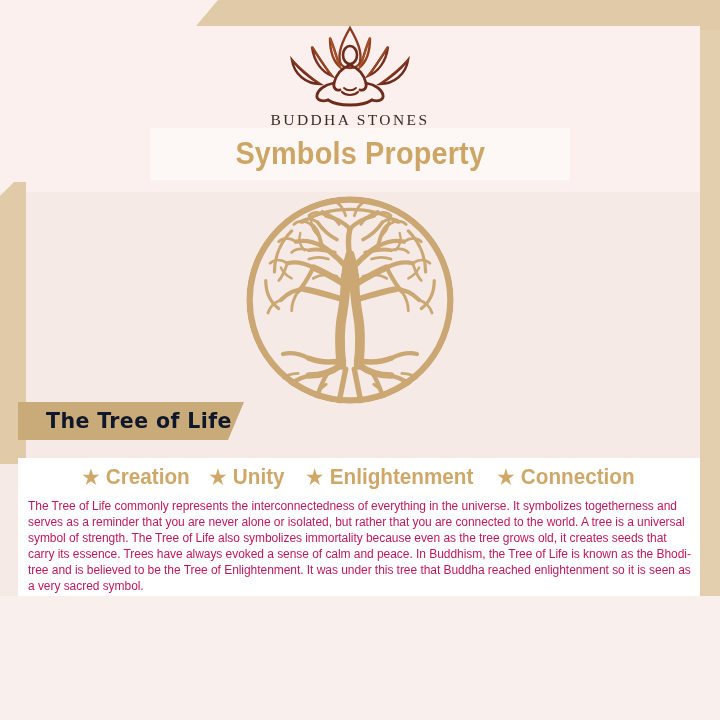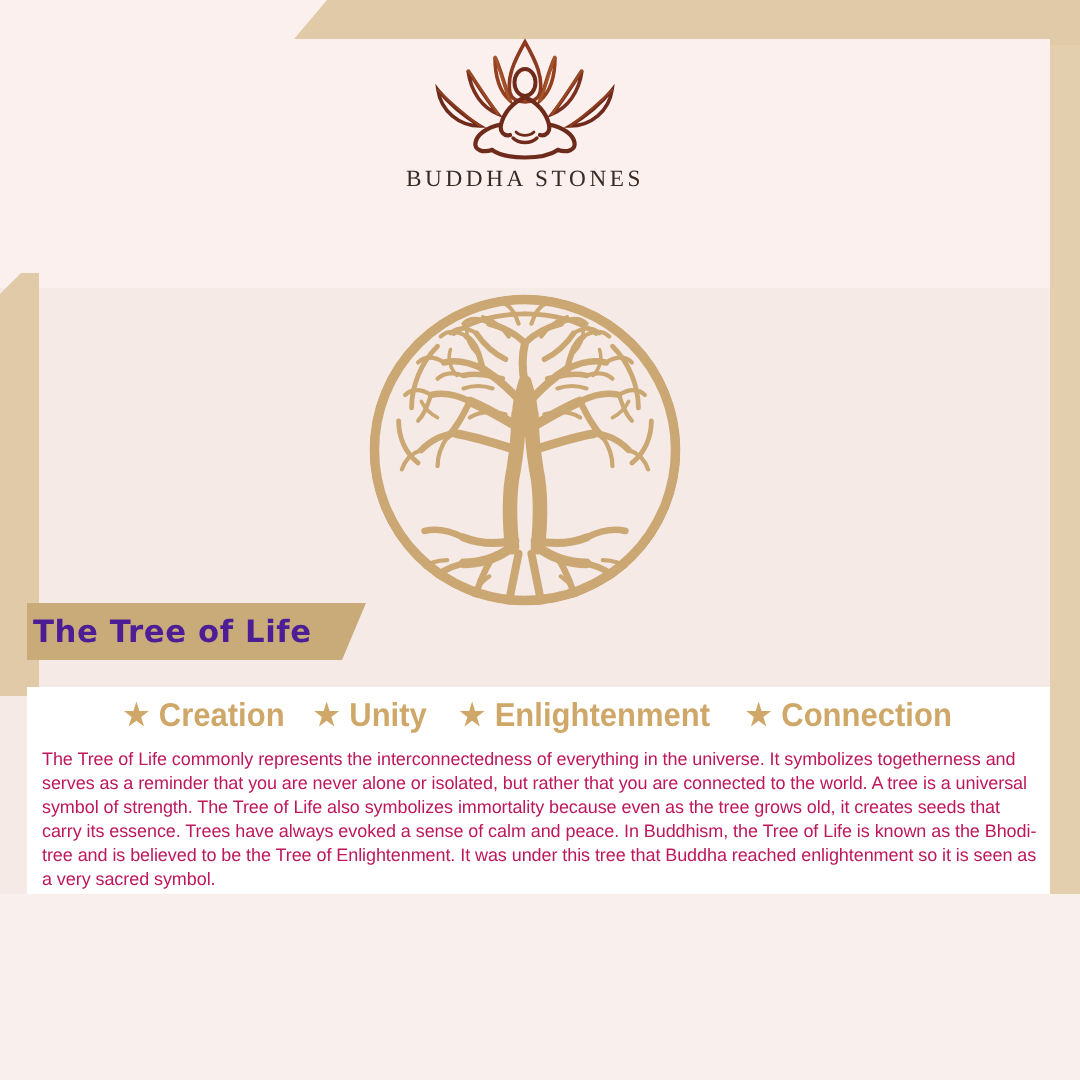--- a/index.html
+++ b/index.html
@@ -70,21 +70,21 @@
   .tree-svg{display:block;}
 
   
   .label-banner{
     position:absolute;left:18px;top:402px;width:226px;height:38px;
     background:#c9ab79;
     clip-path:polygon(0 0, 100% 0, calc(100% - 16px) 100%, 0 100%);
     display:flex;align-items:center;
   }
   .label-text{
-    margin-left:4px;color:#4c1d95;font-weight:bold;font-size:20.5px;
+    margin-left:28px;color:#0f172a;font-weight:bold;font-size:20.5px;
     letter-spacing:.4px;
     font-family:"DejaVu Sans","Liberation Sans",sans-serif;
   }
 
   
   .panel{
     position:absolute;left:18px;top:458px;width:682px;height:240px;
     background:#ffffff;
   }
   .keywords{
@@ -158,20 +158,23 @@
           <path d="M64 78 C70 82, 80 83, 86 83 C92 83, 102 82, 108 78" stroke="#6e2a1a" stroke-width="2.8"></path>
 
           <path d="M78 70 C82 74, 90 74, 94 70" stroke="#6e2a1a" stroke-width="2.2"></path>
           <path d="M80 66 C83 69, 89 69, 92 66" stroke="#6e2a1a" stroke-width="1.8"></path>
         </g>
       </svg>
     </span>
     <div class="logo-word">BUDDHA STONES</div>
   </div>
 
+  <div class="title-band">
+    <div class="title-text">Symbols Property</div>
+  </div>
 
   <div class="tree-wrap">
     <span>
       <svg class="tree-svg" width="216" height="216" viewBox="0 0 200 200">
         <defs>
           <clipPath id="circ">
               <circle cx="100" cy="100" r="96"></circle>
             </clipPath>
           <g id="branchset">
             <path d="M100 150 C99 125, 97 112, 95 100 C93 88, 92 78, 93 70"></path>

